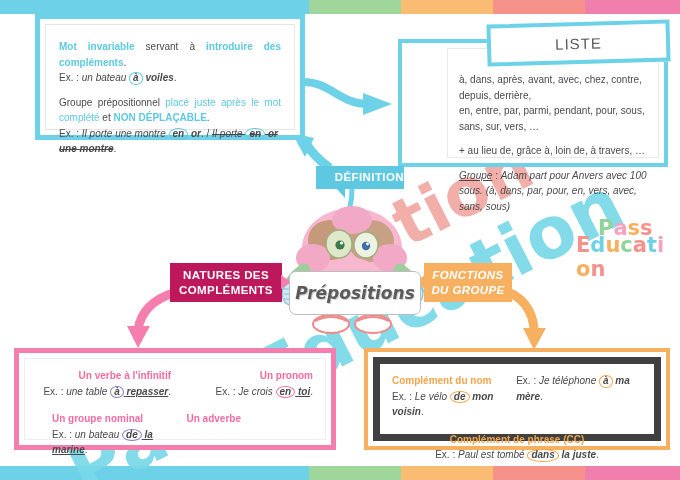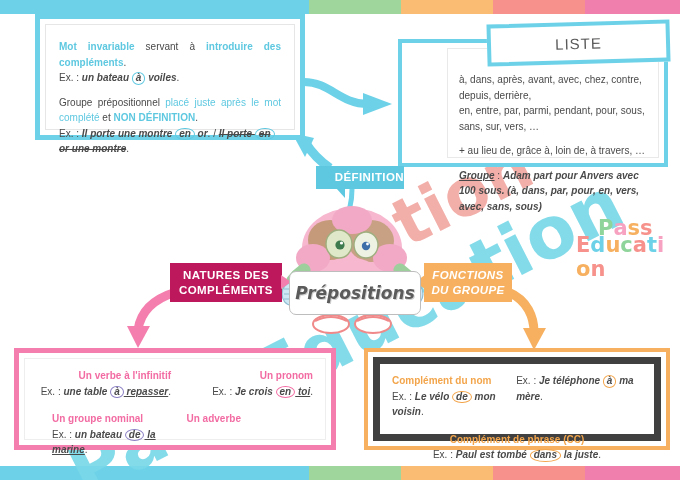--- a/index.html
+++ b/index.html
@@ -61,21 +61,21 @@
     border:4px solid #f7b05f;}
   #orange-box .inner{border:7px solid #404040;padding:9px 12px;}
 
   
   .t-small{font-size:10px;color:#4a4a4a;line-height:1.55;
     font-family:"Liberation Sans", sans-serif;}
   .cy{color:#5ec8e0;}
   .cy-b{color:#5ec8e0;font-weight:bold;}
   .pk{color:#f26ba2;font-weight:bold;}
   .og{color:#f3a54b;font-weight:bold;}
-  .it{font-style:italic;font-weight:bold;}
+  .it{font-style:italic;}
   .bd{font-weight:bold;}
   .ul{text-decoration:underline;}
   .strike{text-decoration:line-through;}
   .just{text-align:justify;}
 
   
   .circ{display:inline-block;padding:0 3px;border:1.2px solid #5ec8e0;
     border-radius:50%/50%;font-style:italic;font-weight:bold;line-height:1.05;}
   .circ.p{border-color:#f26ba2;}
   .circ.o{border-color:#f3a54b;}
@@ -166,21 +166,21 @@
 <div class="box" id="def-box">
   <div class="inner">
     <div class="t-small just">
       <span class="cy-b">Mot invariable</span><span> servant à </span><span class="cy-b">introduire des compléments</span><span>.</span>
     </div>
     <div class="t-small">
       <span>Ex. : </span><span class="it">un bateau </span><span class="circ">à</span><span class="bd it"> voiles</span><span>.</span>
     </div>
     <div style="height:9px"></div>
     <div class="t-small just">
-      <span>Groupe prépositionnel </span><span class="cy">placé juste après le mot complété</span><span> et </span><span class="cy-b">NON DÉFINITION</span><span>.</span>
+      <span>Groupe prépositionnel </span><span class="cy">placé juste après le mot complété</span><span> et </span><span class="cy-b">NON DÉPLAÇABLE</span><span>.</span>
     </div>
     <div class="t-small">
       <span>Ex. : </span><span class="it">Il porte une montre </span><span class="circ">en</span><span class="bd it"> or</span><span>. / </span><span class="it strike">Il porte </span><span class="circ strike">en</span><span class="bd it strike"> or une montre</span><span>.</span>
     </div>
   </div>
 </div>
 
 <div class="box" id="liste-box">
   <div class="inner">
     <div style="height:14px"></div>

